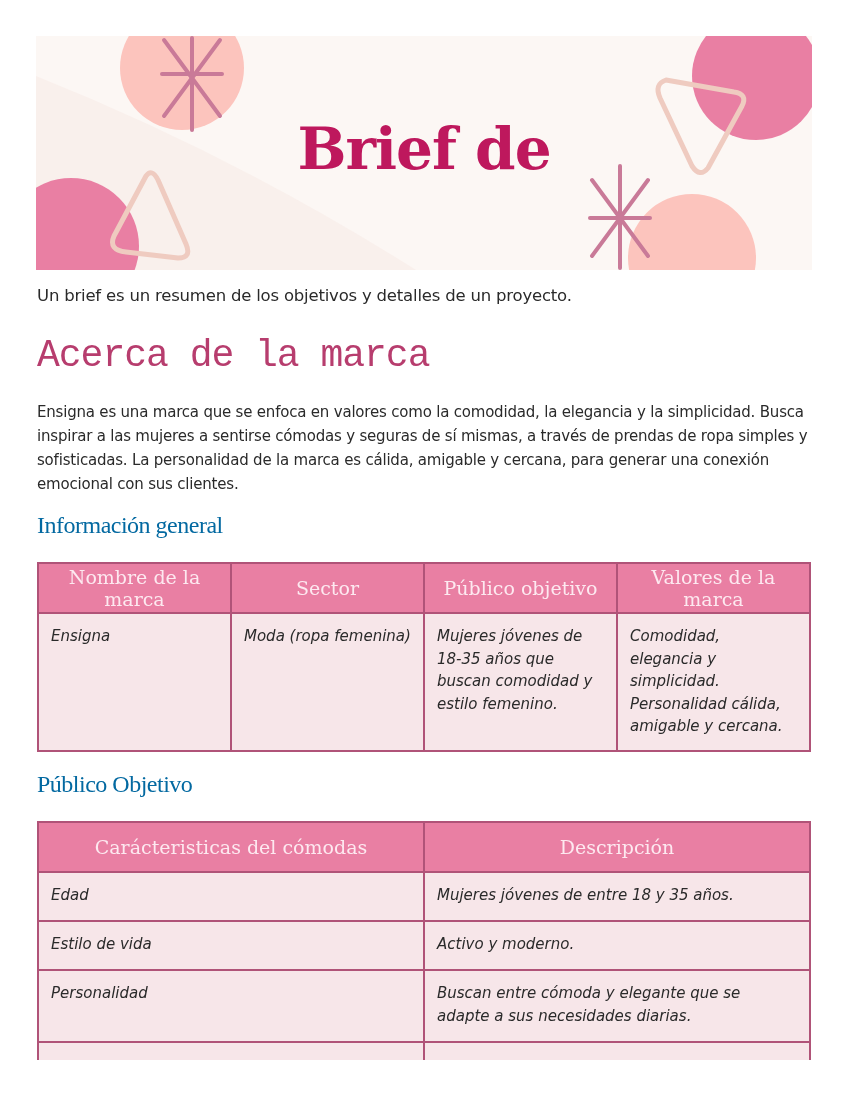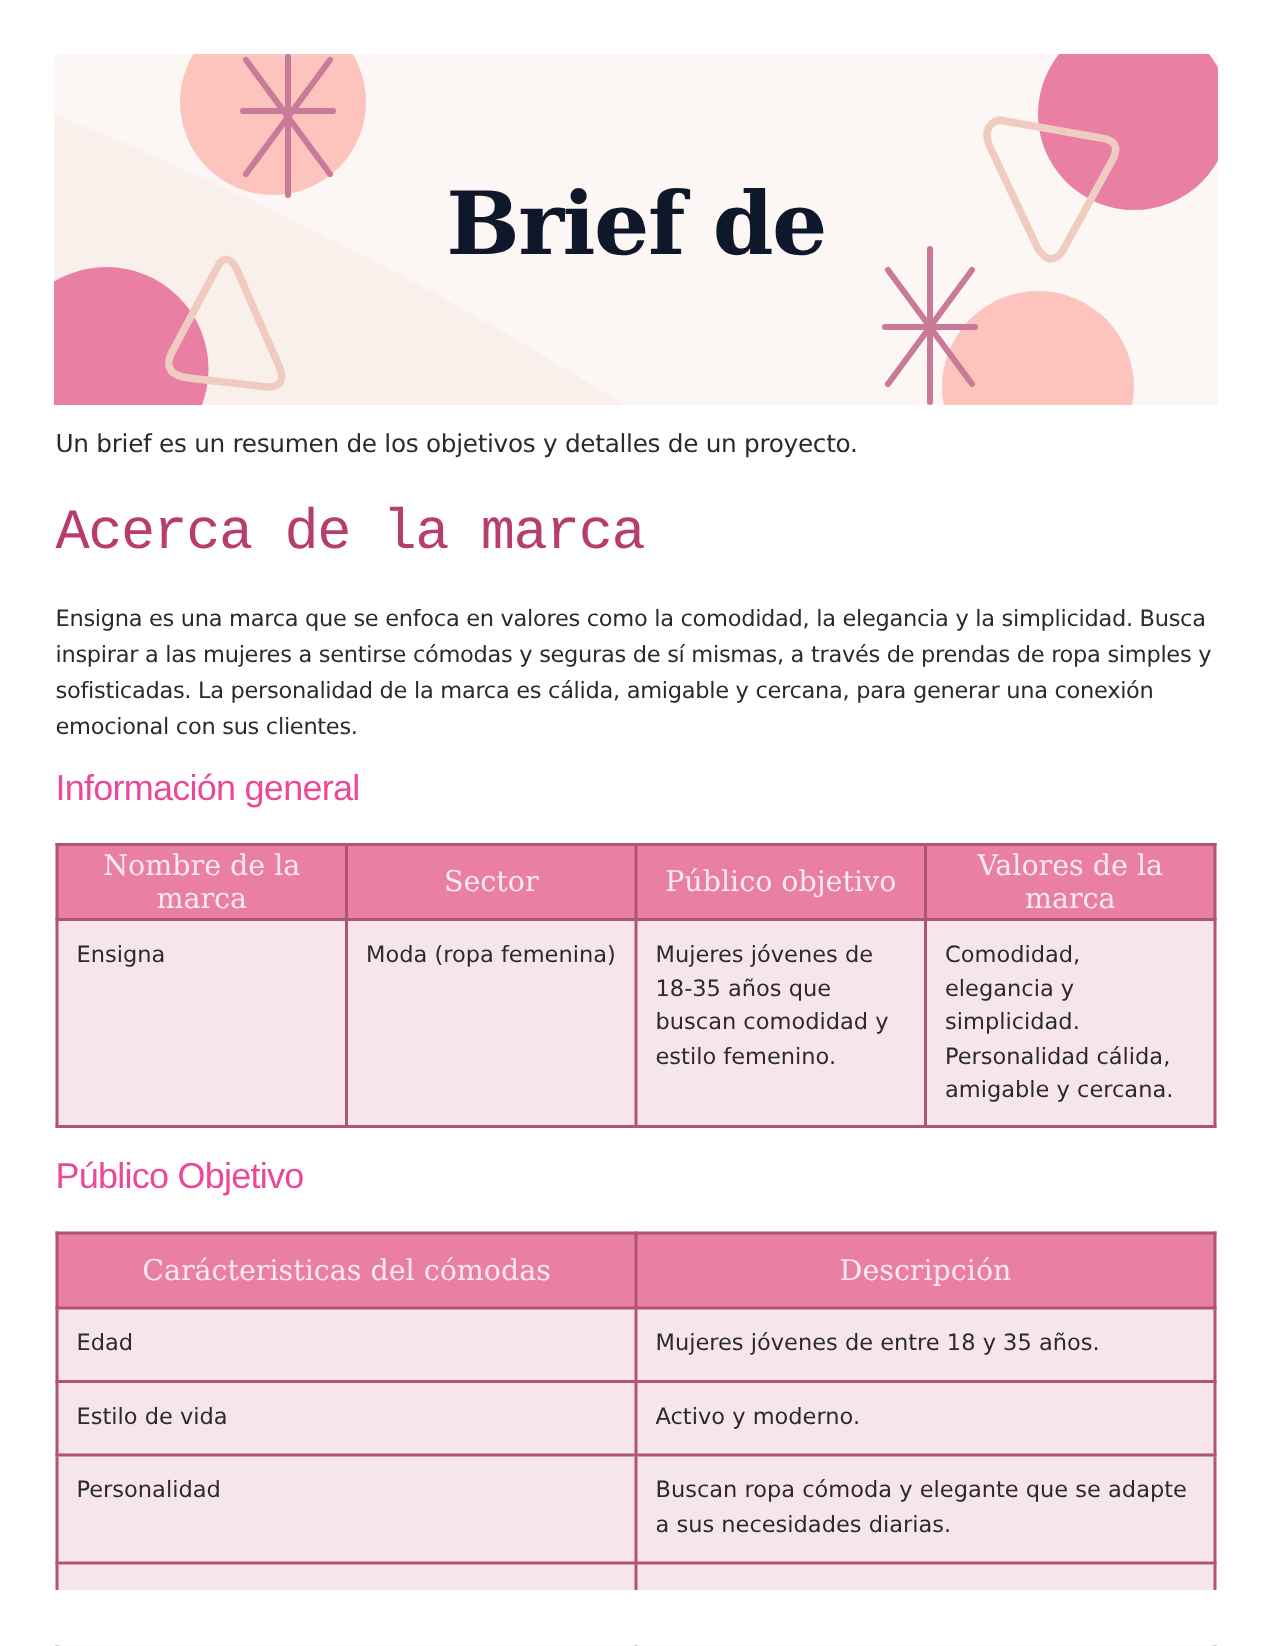--- a/index.html
+++ b/index.html
@@ -2,36 +2,36 @@
 <html><head>
 <meta charset="utf-8">
 <style>
   html, body { margin: 0; padding: 0; background: #ffffff; }
   body { width: 848px; height: 1097px; position: relative; overflow: hidden;
          font-family: "DejaVu Sans", sans-serif; color: #222; }
   .banner { position: absolute; left: 36px; top: 36px; width: 776px; height: 234px;
             background: #fcf7f4; overflow: hidden; }
   .banner svg { position: absolute; left: 0; top: 0; }
   .banner-title { position: absolute; left: 0; right: 0; top: 80px; text-align: center;
-                  font-family: "DejaVu Serif", serif; font-weight: bold; color: #0f172a;
+                  font-family: "DejaVu Serif", serif; font-weight: bold; color: #be185d;
                   font-size: 58px; line-height: 66px; letter-spacing: -1px; }
   .banner-title span { display: block; }
   .intro { position: absolute; left: 37px; top: 286px; font-size: 16.5px; color: #2a2a2a; letter-spacing: -0.2px; }
   .h1 { position: absolute; left: 37px; top: 334px; font-family: Liberation Mono, monospace;
         font-size: 38px; color: #b73d6e; letter-spacing: -1px; }
   .para { position: absolute; left: 37px; top: 400px; width: 775px; font-size: 15px;
           line-height: 24px; color: #2a2a2a; letter-spacing: -0.2px; }
-  .h2 { position: absolute; left: 37px; font-family: Liberation Sans, sans-serif;
-        font-size: 24px; color: #ec4899; letter-spacing: -0.5px; }
+  .h2 { position: absolute; left: 37px; font-family: Liberation Serif, serif;
+        font-size: 24px; color: #0369a1; letter-spacing: -0.5px; }
   table { position: absolute; left: 37px; border-collapse: collapse; table-layout: fixed; }
   th { background: #e97fa3; color: #fde9f0; font-family: "DejaVu Serif", serif;
        font-weight: normal; font-size: 19px; height: 48px; border: 2px solid #b05378;
        text-align: center; padding: 0 8px; }
   td { background: #f7e6e9; border: 2px solid #b05378; vertical-align: top;
-       font-size: 15px; line-height: 22.5px; color: #2a2a2a; padding: 11px 12px; }
+       font-size: 15px; line-height: 22.5px; color: #2a2a2a; padding: 11px 12px; font-style: italic; }
   #t1 { top: 562px; width: 774px; }
   #t1 td { height: 114px; }
   #t2 { top: 821px; width: 774px; }
   #t2 td { padding: 11px 12px; }
 </style>
 </head>
 <body>
 
 <div class="banner">
   <svg width="776" height="234" viewBox="0 0 776 234">
@@ -107,21 +107,21 @@
     <tr>
       <td style="height:25px">Edad</td>
       <td>Mujeres jóvenes de entre 18 y 35 años.</td>
     </tr>
     <tr>
       <td style="height:25px">Estilo de vida</td>
       <td>Activo y moderno.</td>
     </tr>
     <tr>
       <td style="height:48px">Personalidad</td>
-      <td>Buscan ropa cómoda y elegante que se adapte a sus necesidades diarias.</td>
+      <td>Buscan entre cómoda y elegante que se adapte a sus necesidades diarias.</td>
     </tr>
     <tr>
       <td style="height:40px"></td>
       <td></td>
     </tr>
   </tbody>
 </table>
 <div style="position:absolute;left:0;top:1060px;width:848px;height:37px;background:#fff;"></div>
 
 </body></html>

